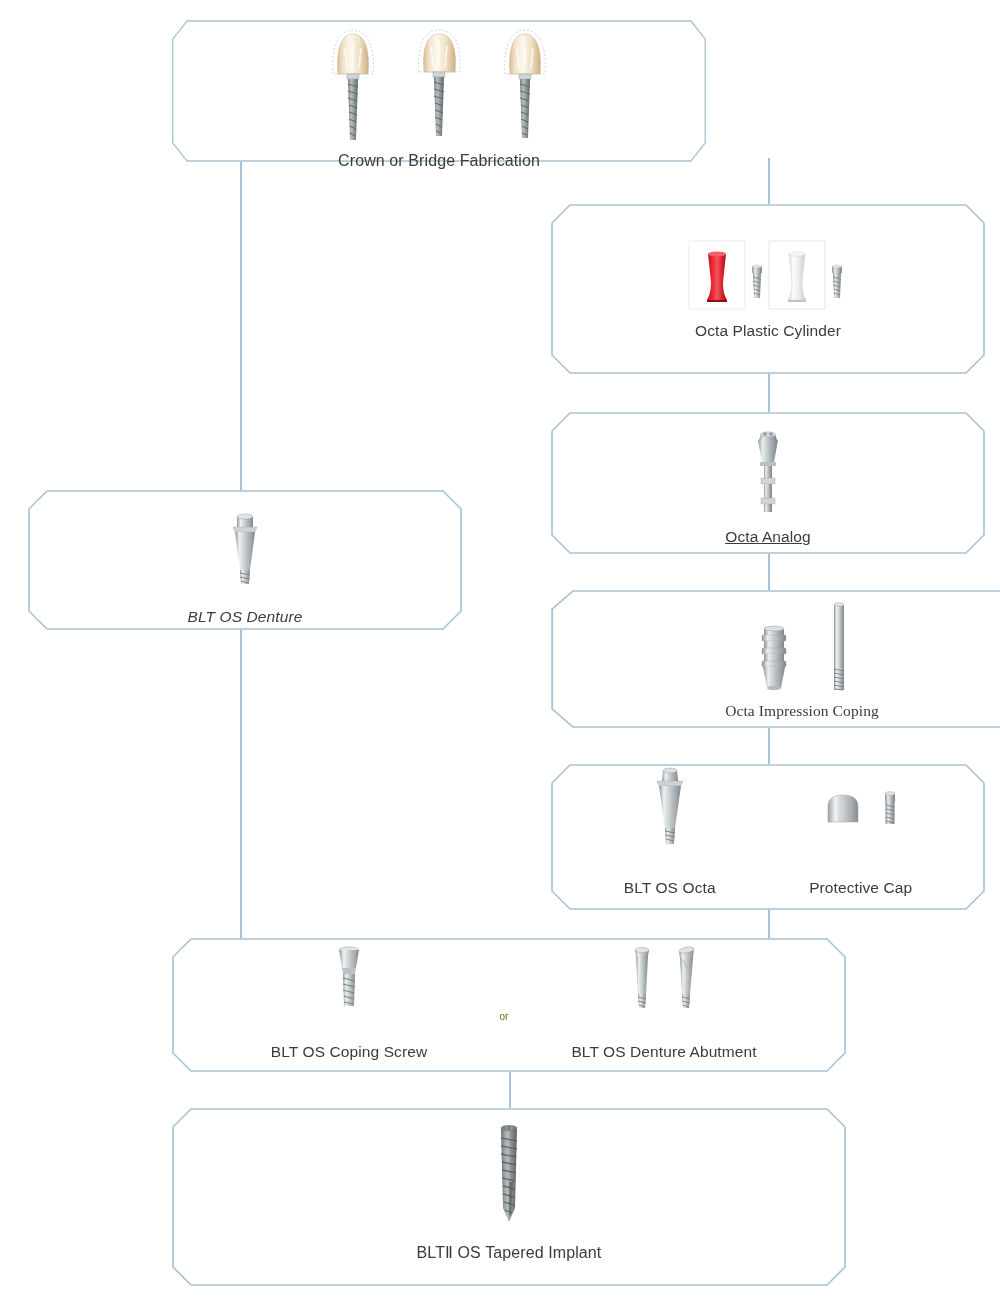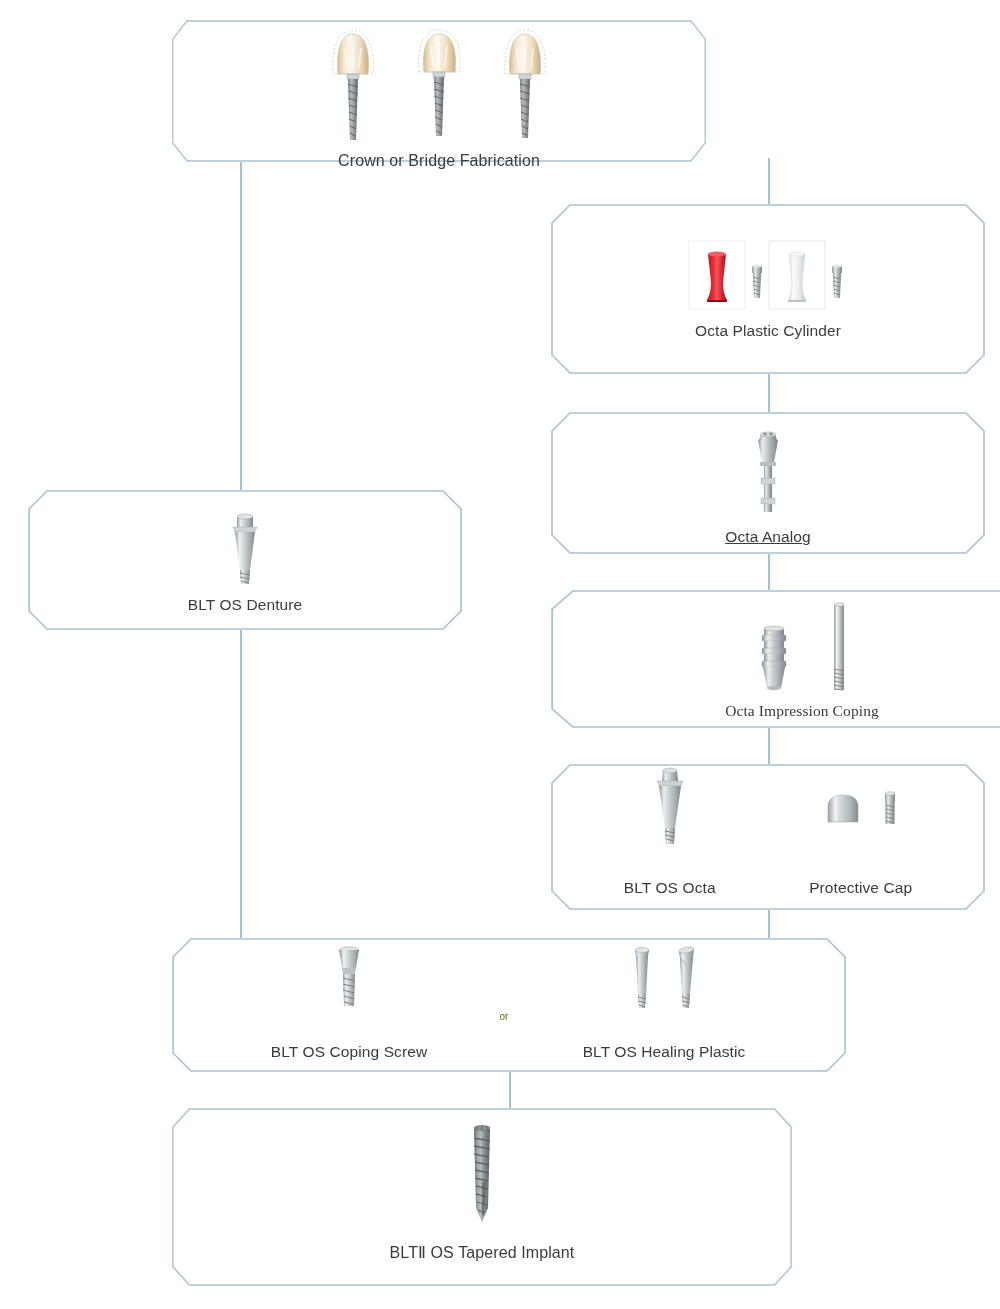--- a/index.html
+++ b/index.html
@@ -408,21 +408,21 @@
           <path d="M11,15 L35,15 L33,20 L13,20 Z" fill="#ced3d5" stroke="#9aa1a3" stroke-width="0.4"></path>
           <path d="M13,20 L33,20 L28,58 L18,58 Z" fill="url(#dng)"></path>
           <path d="M18,58 L28,58 L27,72 L19,72 Z" fill="url(#dng)"></path>
           <g stroke="#787e81" stroke-width="0.9" fill="none">
             <path d="M18,61 L28,63"></path>
               <path d="M18,65 L28,67"></path>
               <path d="M19,69 L27,71"></path>
           </g>
         </svg>
       </div>
-      <div class="label" style="margin-top:6px;">BLT OS Denture</div>
+      <div class="label" style="margin-top:18px;font-style:italic;">BLT OS Denture</div>
     </div>
   </div>
 
   <div class="node" style="left:172px;top:938px;width:674px;height:134px;">
     <div class="shape">
       <svg viewBox="0 0 674 134" preserveAspectRatio="none">
         <polygon points="19,1 655,1 673,19 673,115 655,133 19,133 1,115 1,19" fill="#ffffff" stroke="#a8c2d4" stroke-width="1.6"></polygon>
       </svg>
     </div>
     <div class="inner" style="flex-direction:row;align-items:flex-end;justify-content:center;padding:0 0 12px 0;gap:0;">
@@ -490,26 +490,26 @@
               <path d="M13,18 L19,30" stroke="#b8bdbf" stroke-width="1.2" fill="none" opacity="0.8"></path>
               <path d="M12,52 L20,52 L19,66 L13,66 Z" fill="url(#hag)"></path>
               <g stroke="#787e81" stroke-width="0.9" fill="none">
                 <path d="M12,55 L20,57"></path>
                   <path d="M12,59 L20,61"></path>
                   <path d="M13,63 L19,65"></path>
               </g>
             </svg>
           </div>
         </div>
-        <div class="label">BLT OS Healing Plastic</div>
-      </div>
-    </div>
-  </div>
-
-  <div class="node" style="left:172px;top:1108px;width:620px;height:178px;">
+        <div class="label">BLT OS Denture Abutment</div>
+      </div>
+    </div>
+  </div>
+
+  <div class="node" style="left:172px;top:1108px;width:674px;height:178px;">
     <div class="shape">
       <svg viewBox="0 0 674 178" preserveAspectRatio="none">
         <polygon points="19,1 655,1 673,19 673,159 655,177 19,177 1,159 1,19" fill="#ffffff" stroke="#a8c2d4" stroke-width="1.6"></polygon>
       </svg>
     </div>
     <div class="inner" style="padding-top:14px;">
       <div class="art" style="width:44px;height:112px;">
         <svg viewBox="0 0 44 112" width="44" height="112">
           <defs>
             <linearGradient id="tig" x1="0" y1="0" x2="1" y2="0">

